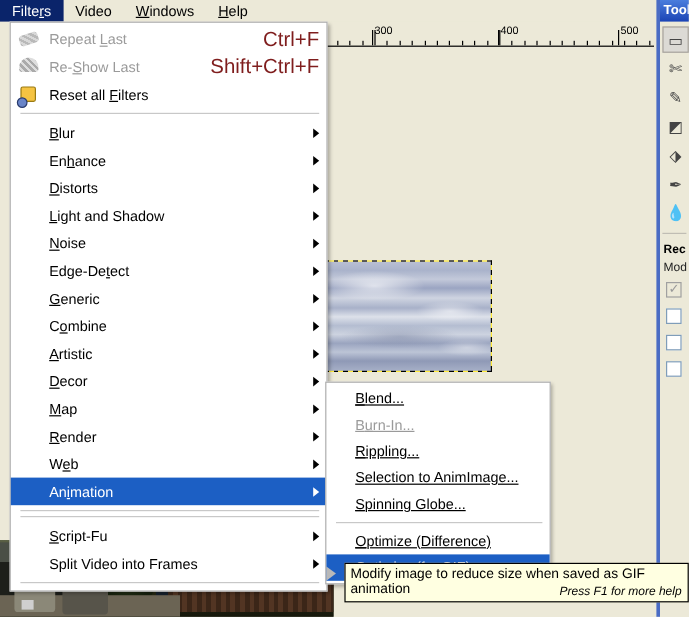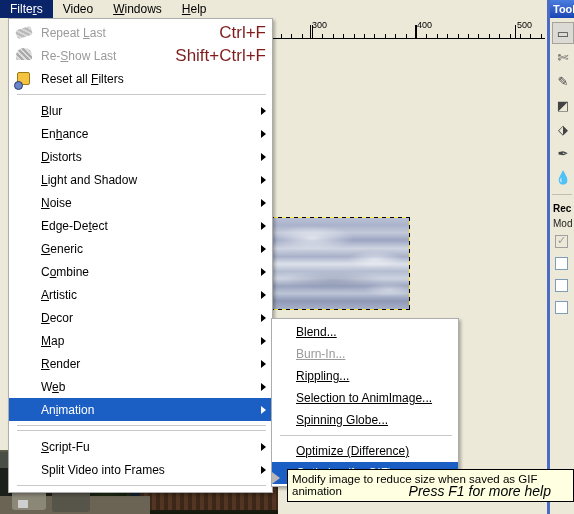--- a/index.html
+++ b/index.html
@@ -164,22 +164,22 @@
   .submenu .mi { padding-left: 24px; height: 22px; text-decoration: underline; }
 
   
   .tooltip {
     position: absolute; left: 287px; top: 469px; width: 287px; height: 33px;
     background: #ffffe1; border: 1px solid #000;
     z-index: 40; padding: 3px 14px 2px 4px;
     font-size: 11.5px; color: #000;
   }
   .tooltip .tip-help {
-    position: absolute; right: 22px; bottom: 2px;
-    font-style: italic; font-size: 14px; color: #000;
+    position: absolute; right: 5px; bottom: 2px;
+    font-style: italic; font-size: 10px; color: #000;
   }
   .tip-arrow {
     position: absolute; left: 272px; top: 472px; z-index: 41;
     width: 0; height: 0;
     border-left: 8px solid #b8b8b8;
     border-top: 6px solid transparent;
     border-bottom: 6px solid transparent;
   }
 
   

